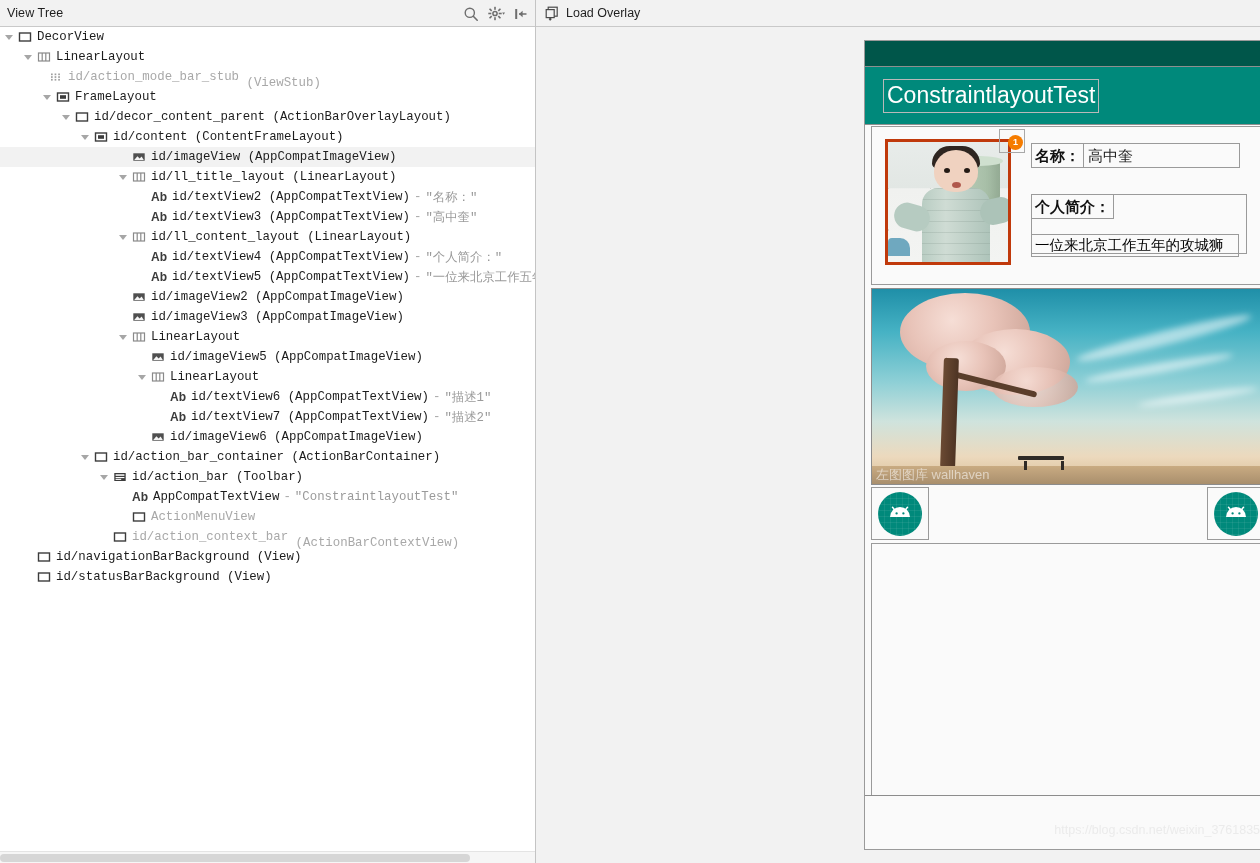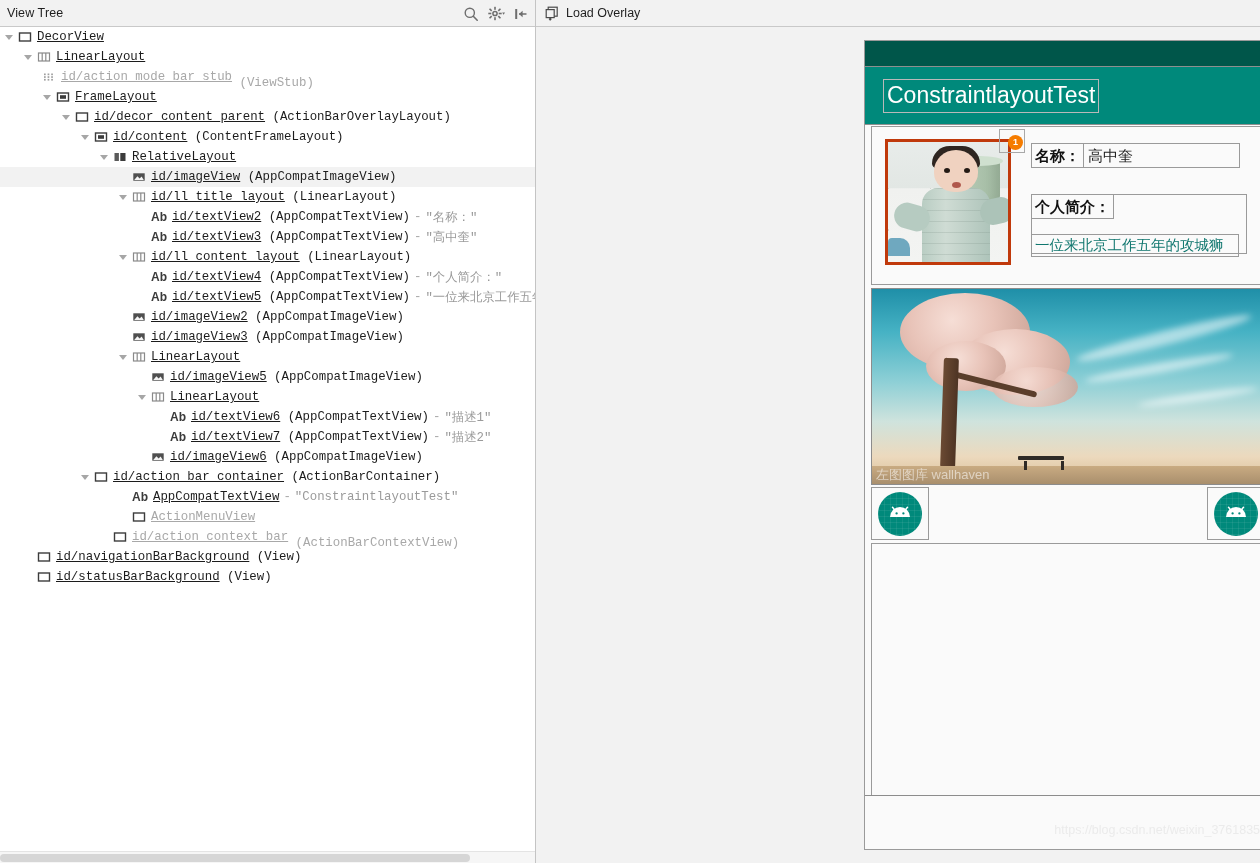--- a/index.html
+++ b/index.html
@@ -67,21 +67,21 @@
     width: 14px; height: 14px; flex: 0 0 14px;
     margin-right: 5px; position: relative;
   }
   .node-icon svg { display: block; }
   .node-icon.ab {
     font-family: "Liberation Sans", sans-serif;
     font-size: 12px; font-weight: bold;
     color: #3a3a3a; line-height: 14px;
     text-align: center; width: 16px; flex-basis: 16px;
   }
-  .node-label { color: #1c1c1c; text-decoration: underline; }
+  .node-label { color: #1c1c1c; }
   .node-label.dim { color: #a8a8a8; }
   .node-type { color: #1c1c1c; }
   .node-type.dim { color: #a8a8a8; margin-top: 12px; }
   .node-sep { color: #a8a8a8; padding: 0 4px; }
   .node-value { color: #9a9a9a; }
 
   #tree-hscroll {
     position: absolute; left: 0; bottom: 0;
     width: 535px; height: 12px;
     background: #f6f6f6;
@@ -266,21 +266,21 @@
     border: 1px solid #9a9a9a; padding: 2px 3px; line-height: 19px;
   }
   #fld-bio-box {
     position: absolute; left: 159px; top: 67px;
     width: 216px; height: 60px;
     border: 1px solid #9a9a9a;
   }
   #fld-bio-value {
     position: absolute; left: 159px; top: 107px;
     width: 208px;
-    font-size: 14.5px; color: #0f766e;
+    font-size: 14.5px; color: #000000;
     border: 1px solid #9a9a9a; padding: 1px 3px; line-height: 19px;
     white-space: nowrap; overflow: hidden;
   }
 
   
   #scenery {
     position: relative;
     margin: 3px 6px 0 6px;
     height: 197px;
     border: 1px solid #8c8c8c;
@@ -461,21 +461,21 @@
             <span class="twisty open"></span>
             <span class="node-icon">
               <svg width="14" height="14" viewBox="0 0 14 14">
                 <rect x="1.5" y="3" width="11" height="8" fill="none" stroke="#8a8a8a" stroke-width="1.2"></rect>
                 <line x1="5.2" y1="3" x2="5.2" y2="11" stroke="#8a8a8a" stroke-width="1.2"></line>
                 <line x1="8.8" y1="3" x2="8.8" y2="11" stroke="#8a8a8a" stroke-width="1.2"></line>
               </svg>
             </span>
             <span class="node-label">LinearLayout</span>
           </div>
-          <div class="tree-row" style="padding-left: 28px;">
+          <div class="tree-row" style="padding-left: 35px;">
             <span class="twisty"></span>
             <span class="node-icon">
               <svg width="14" height="14" viewBox="0 0 14 14">
                 <g fill="#9e9e9e">
                   <rect x="2" y="3.5" width="1.7" height="1.7"></rect>
                   <rect x="5.6" y="3.5" width="1.7" height="1.7"></rect>
                   <rect x="9.2" y="3.5" width="1.7" height="1.7"></rect>
                   <rect x="2" y="6.2" width="1.7" height="1.7"></rect>
                   <rect x="5.6" y="6.2" width="1.7" height="1.7"></rect>
                   <rect x="9.2" y="6.2" width="1.7" height="1.7"></rect>
@@ -515,30 +515,20 @@
             <span class="node-icon">
               <svg width="14" height="14" viewBox="0 0 14 14">
                 <rect x="1.5" y="3" width="11" height="8" fill="none" stroke="#3c3c3c" stroke-width="1.4"></rect>
                 <rect x="4" y="5.2" width="6" height="3.6" fill="#3c3c3c"></rect>
               </svg>
             </span>
             <span class="node-label">id/content</span>
             <span>&nbsp;</span>
             <span class="node-type">(ContentFrameLayout)</span>
           </div>
-          <div class="tree-row" style="padding-left: 99px;">
-            <span class="twisty open"></span>
-            <span class="node-icon">
-              <svg width="14" height="14" viewBox="0 0 14 14">
-                <rect x="1.5" y="3" width="4.4" height="8" fill="#5a5a5a"></rect>
-                <rect x="7.3" y="3" width="5.2" height="8" fill="#3c3c3c"></rect>
-              </svg>
-            </span>
-            <span class="node-label">RelativeLayout</span>
-          </div>
           <div class="tree-row selected" style="padding-left: 118px;">
             <span class="twisty"></span>
             <span class="node-icon">
               <svg width="14" height="14" viewBox="0 0 14 14">
                 <rect x="1.3" y="3.3" width="11.4" height="7.4" fill="#4f4f4f"></rect>
                 <path d="M2.2 10 L5.4 6.2 L7.6 8.6 L9.6 6.6 L11.8 10 Z" fill="#f4f4f4"></path>
               </svg>
             </span>
             <span class="node-label">id/imageView</span>
             <span>&nbsp;</span>
@@ -697,20 +687,34 @@
           <div class="tree-row" style="padding-left: 80px;">
             <span class="twisty open"></span>
             <span class="node-icon">
               <svg width="14" height="14" viewBox="0 0 14 14">
                 <rect x="1.5" y="3" width="11" height="8" fill="none" stroke="#3c3c3c" stroke-width="1.4"></rect>
               </svg>
             </span>
             <span class="node-label">id/action_bar_container</span>
             <span>&nbsp;</span>
             <span class="node-type">(ActionBarContainer)</span>
+          </div>
+          <div class="tree-row" style="padding-left: 99px;">
+            <span class="twisty open"></span>
+            <span class="node-icon">
+              <svg width="14" height="14" viewBox="0 0 14 14">
+                <rect x="1.3" y="3" width="11.4" height="8" fill="#3c3c3c"></rect>
+                <rect x="2.6" y="4.3" width="8.8" height="1.5" fill="#ffffff"></rect>
+                <rect x="2.6" y="7" width="8.8" height="1.1" fill="#ffffff"></rect>
+                <rect x="2.6" y="8.8" width="5.6" height="1.1" fill="#ffffff"></rect>
+              </svg>
+            </span>
+            <span class="node-label">id/action_bar</span>
+            <span>&nbsp;</span>
+            <span class="node-type">(Toolbar)</span>
           </div>
           <div class="tree-row" style="padding-left: 118px;">
             <span class="twisty"></span>
             <span class="node-icon ab">Ab</span>
             <span class="node-label">AppCompatTextView</span>
             <span class="node-sep">-</span>
             <span class="node-value">"ConstraintlayoutTest"</span>
           </div>
           <div class="tree-row" style="padding-left: 118px;">
             <span class="twisty"></span>

